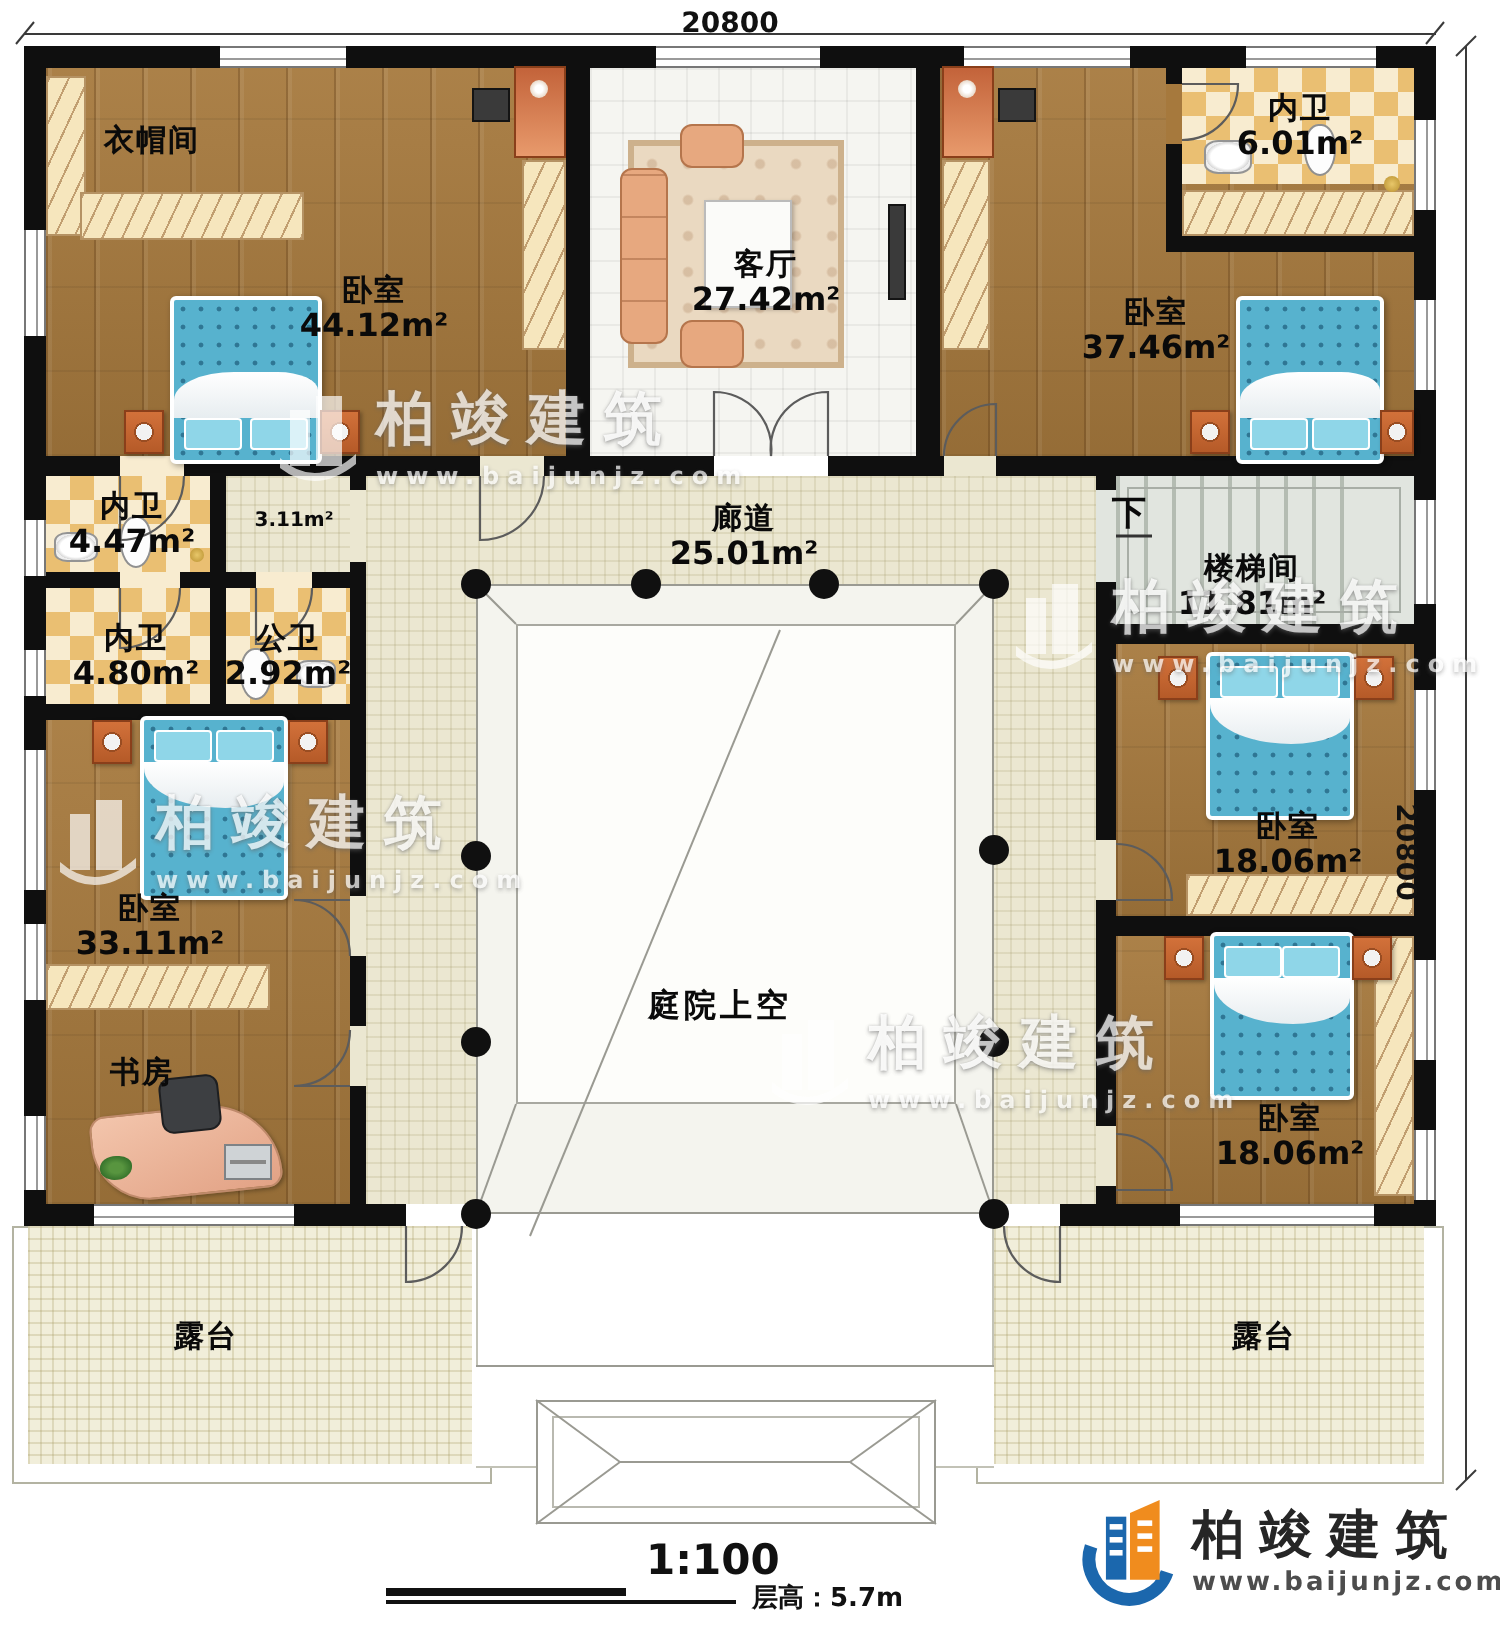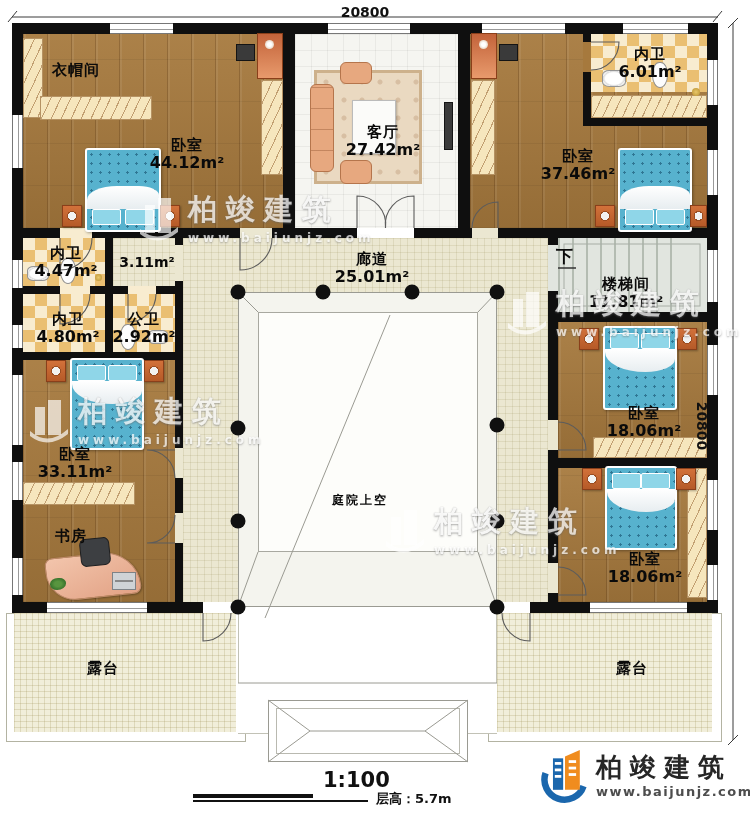--- a/index.html
+++ b/index.html
@@ -82,21 +82,21 @@
     border-radius:10px 46px 10px 38px;transform:rotate(-6deg);box-shadow:1px 1px 2px rgba(0,0,0,.3);z-index:8;}
   .chaird{background:#3d3f42;border:1px solid #1e1f21;border-radius:6px;transform:rotate(-6deg);z-index:9;}
   .laptop{background:#cfd3d6;border:1px solid #7e8286;box-sizing:border-box;z-index:9;}
   .laptop:after{content:"";position:absolute;left:2px;right:2px;top:45%;height:2px;background:#888;}
   .plant{background:radial-gradient(#58953f 30%,#2f6b27 80%);border-radius:50% 40% 55% 45%;z-index:9;}
   
   .rlabel{position:absolute;transform:translateX(-50%);text-align:center;color:#0a0a0a;
     font-weight:700;line-height:1.12;white-space:nowrap;z-index:14;}
   .rname{font-size:15px;letter-spacing:1px;}
   .rarea{font-size:16px;letter-spacing:0;}
-  .big .rname{font-size:12px;letter-spacing:2px;text-align:right;}
+  .big .rname{font-size:16px;letter-spacing:2px;text-align:right;}
   .plain{position:absolute;color:#0a0a0a;font-weight:700;white-space:nowrap;z-index:14;}
   
   .wm{position:absolute;display:flex;align-items:center;gap:8px;z-index:16;opacity:.8;pointer-events:none;}
   .wm-cn{font-size:29px;font-weight:700;letter-spacing:9px;color:rgba(255,255,255,.92);
     text-shadow:0 1px 2px rgba(100,100,100,.65), 0 0 1px rgba(120,120,120,.5);}
   .wm-url{font-size:12px;font-weight:700;letter-spacing:4px;color:rgba(255,255,255,.9);
     text-shadow:0 1px 2px rgba(100,100,100,.6);margin-top:1px;}
   
   .dim{position:absolute;color:#111;font-weight:700;font-size:14px;z-index:14;}
   .t-title{position:absolute;color:#111;font-weight:700;font-size:26px;letter-spacing:2px;z-index:14;}
@@ -351,21 +351,21 @@
   </div>
   <div class="rlabel" style="left:578px;top:148px">
     <div class="rname">卧室</div>
     <div class="rarea">37.46m²</div>
   </div>
   <div class="rlabel" style="left:66px;top:245px">
     <div class="rname">内卫</div>
     <div class="rarea">4.47m²</div>
   </div>
   <div class="rlabel" style="left:147px;top:255px">
-    <div class="rarea" style="font-size:14px">3.11m²</div>
+    <div class="rarea" style="font-size:10px">3.11m²</div>
   </div>
   <div class="rlabel" style="left:68px;top:311px">
     <div class="rname">内卫</div>
     <div class="rarea">4.80m²</div>
   </div>
   <div class="rlabel" style="left:144px;top:311px">
     <div class="rname">公卫</div>
     <div class="rarea">2.92m²</div>
   </div>
   <div class="rlabel" style="left:372px;top:251px">

